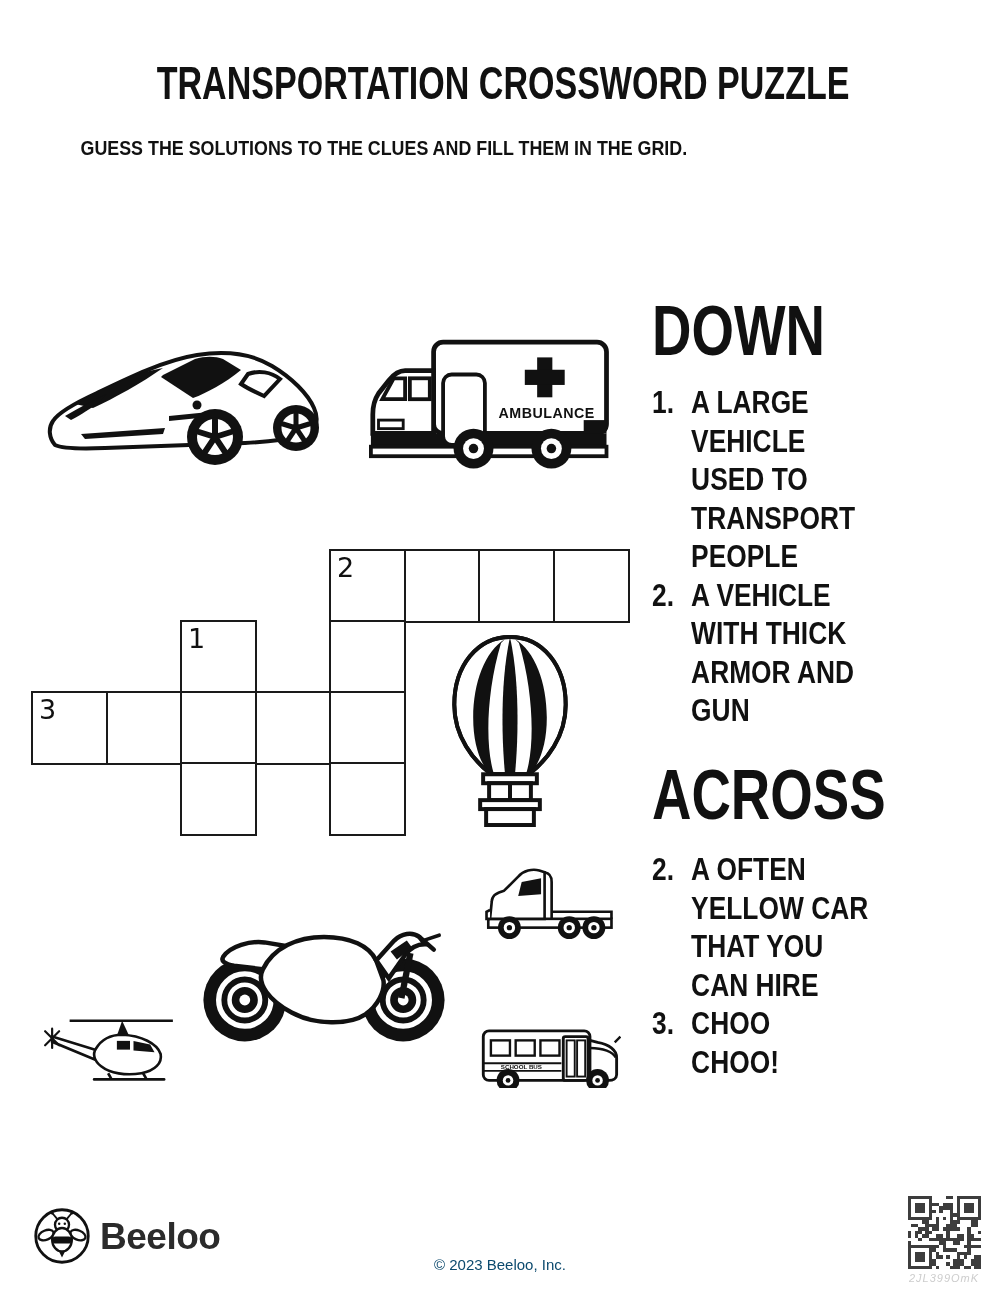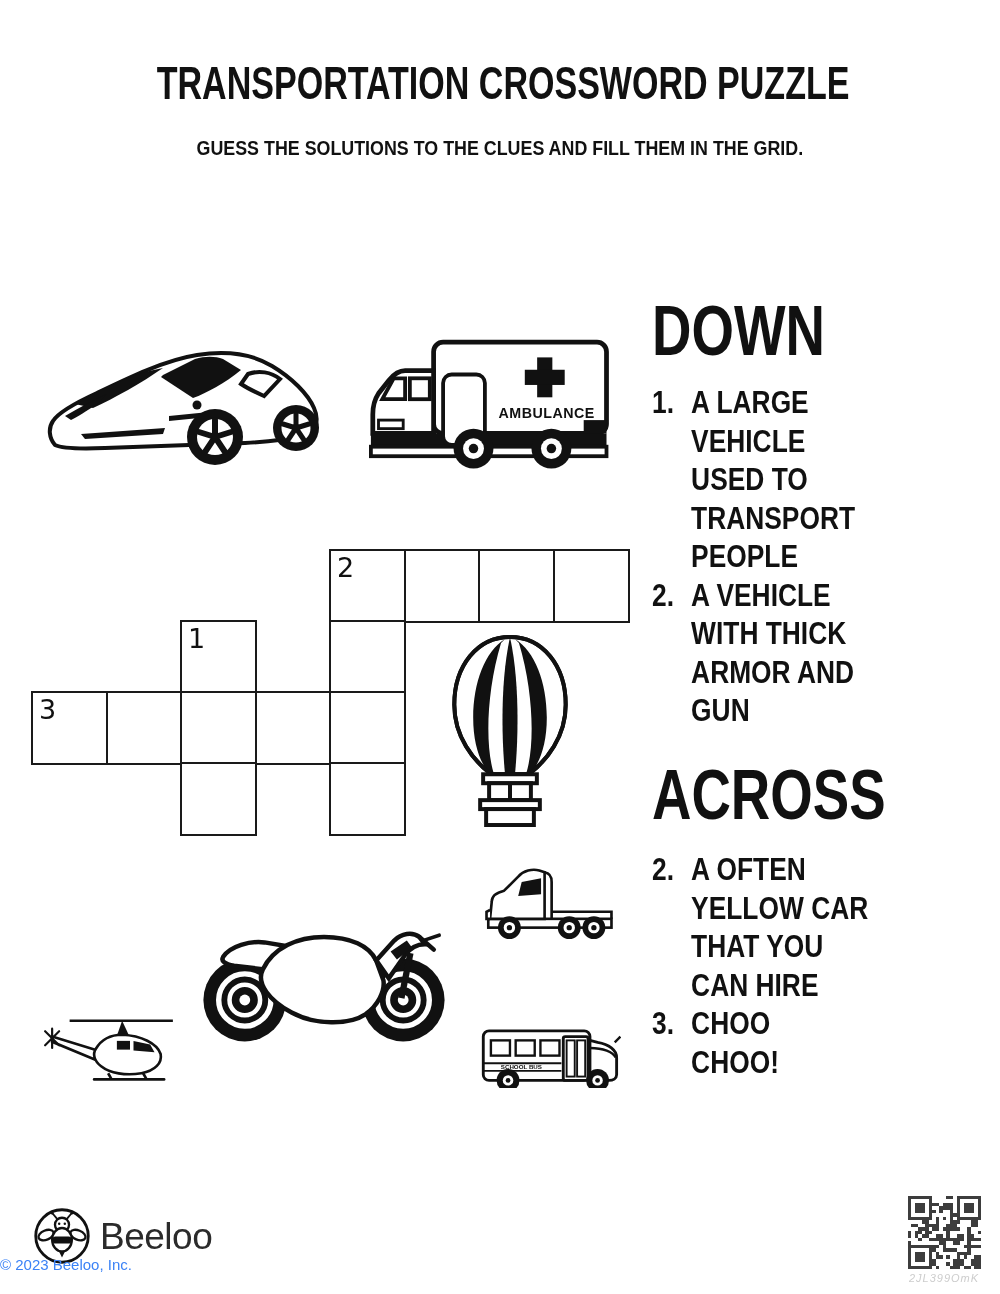--- a/index.html
+++ b/index.html
@@ -6,43 +6,43 @@
   body{
     width:1000px;height:1294px;position:relative;background:#ffffff;
     font-family:"Liberation Sans",sans-serif;color:#111;overflow:hidden;
   }
   .abs{position:absolute;}
   
   .stamp{font-weight:bold;white-space:nowrap;}
   .title-wrap{left:0;right:0;top:56px;text-align:center;padding-left:6px;}
   .title-inner{display:inline-block;transform:scaleX(0.74);transform-origin:50% 50%;
     font-size:46px;letter-spacing:0px;}
-  .subtitle-wrap{left:0;right:0;top:136px;text-align:center;}
+  .subtitle-wrap{left:0;right:0;top:136px;padding-left:27px;}
   .subtitle-inner{display:inline-block;transform:scaleX(0.85);transform-origin:50% 50%;
     font-size:21px;}
   
   #grid-layer{left:0;top:0;width:1000px;height:1294px;}
   .cell{
     position:absolute;border:2.5px solid #1a1a1a;background:#fff;box-sizing:border-box;
   }
   .cell-number{
     position:absolute;top:1px;left:6px;font-family:"DejaVu Sans",sans-serif;
     font-size:27px;font-weight:400;color:#111;
   }
   
   .clue-heading{font-weight:bold;font-size:70px;line-height:70px;white-space:nowrap;
     transform:scaleX(0.78);transform-origin:0 0;}
   .clue-list{width:300px;}
   .clue-item{display:flex;transform:scaleX(0.85);transform-origin:0 0;
     font-weight:bold;font-size:31px;line-height:38.5px;white-space:nowrap;}
   .clue-number{width:46px;flex:0 0 46px;}
   .svg-ill{display:block;}
   
-  .brand-text{font-size:37px;font-weight:normal;color:#2b2b2b;letter-spacing:-0.5px;}
-  .copyright{left:0;right:0;top:1256px;font-size:15px;color:#3b82f6;}
+  .brand-text{font-size:37px;font-weight:bold;color:#2b2b2b;letter-spacing:-0.5px;}
+  .copyright{left:0;right:0;top:1256px;text-align:center;font-size:15px;color:#0c4a6e;}
   .qr-caption{top:1272px;left:894px;width:100px;text-align:center;font-size:11px;
     color:#cdcdcd;letter-spacing:1px;font-style:italic;}
 </style>
 </head>
 <body>
 
 <div class="abs title-wrap">
   <span class="stamp title-inner">TRANSPORTATION CROSSWORD PUZZLE</span>
 </div>
 <div class="abs subtitle-wrap">

